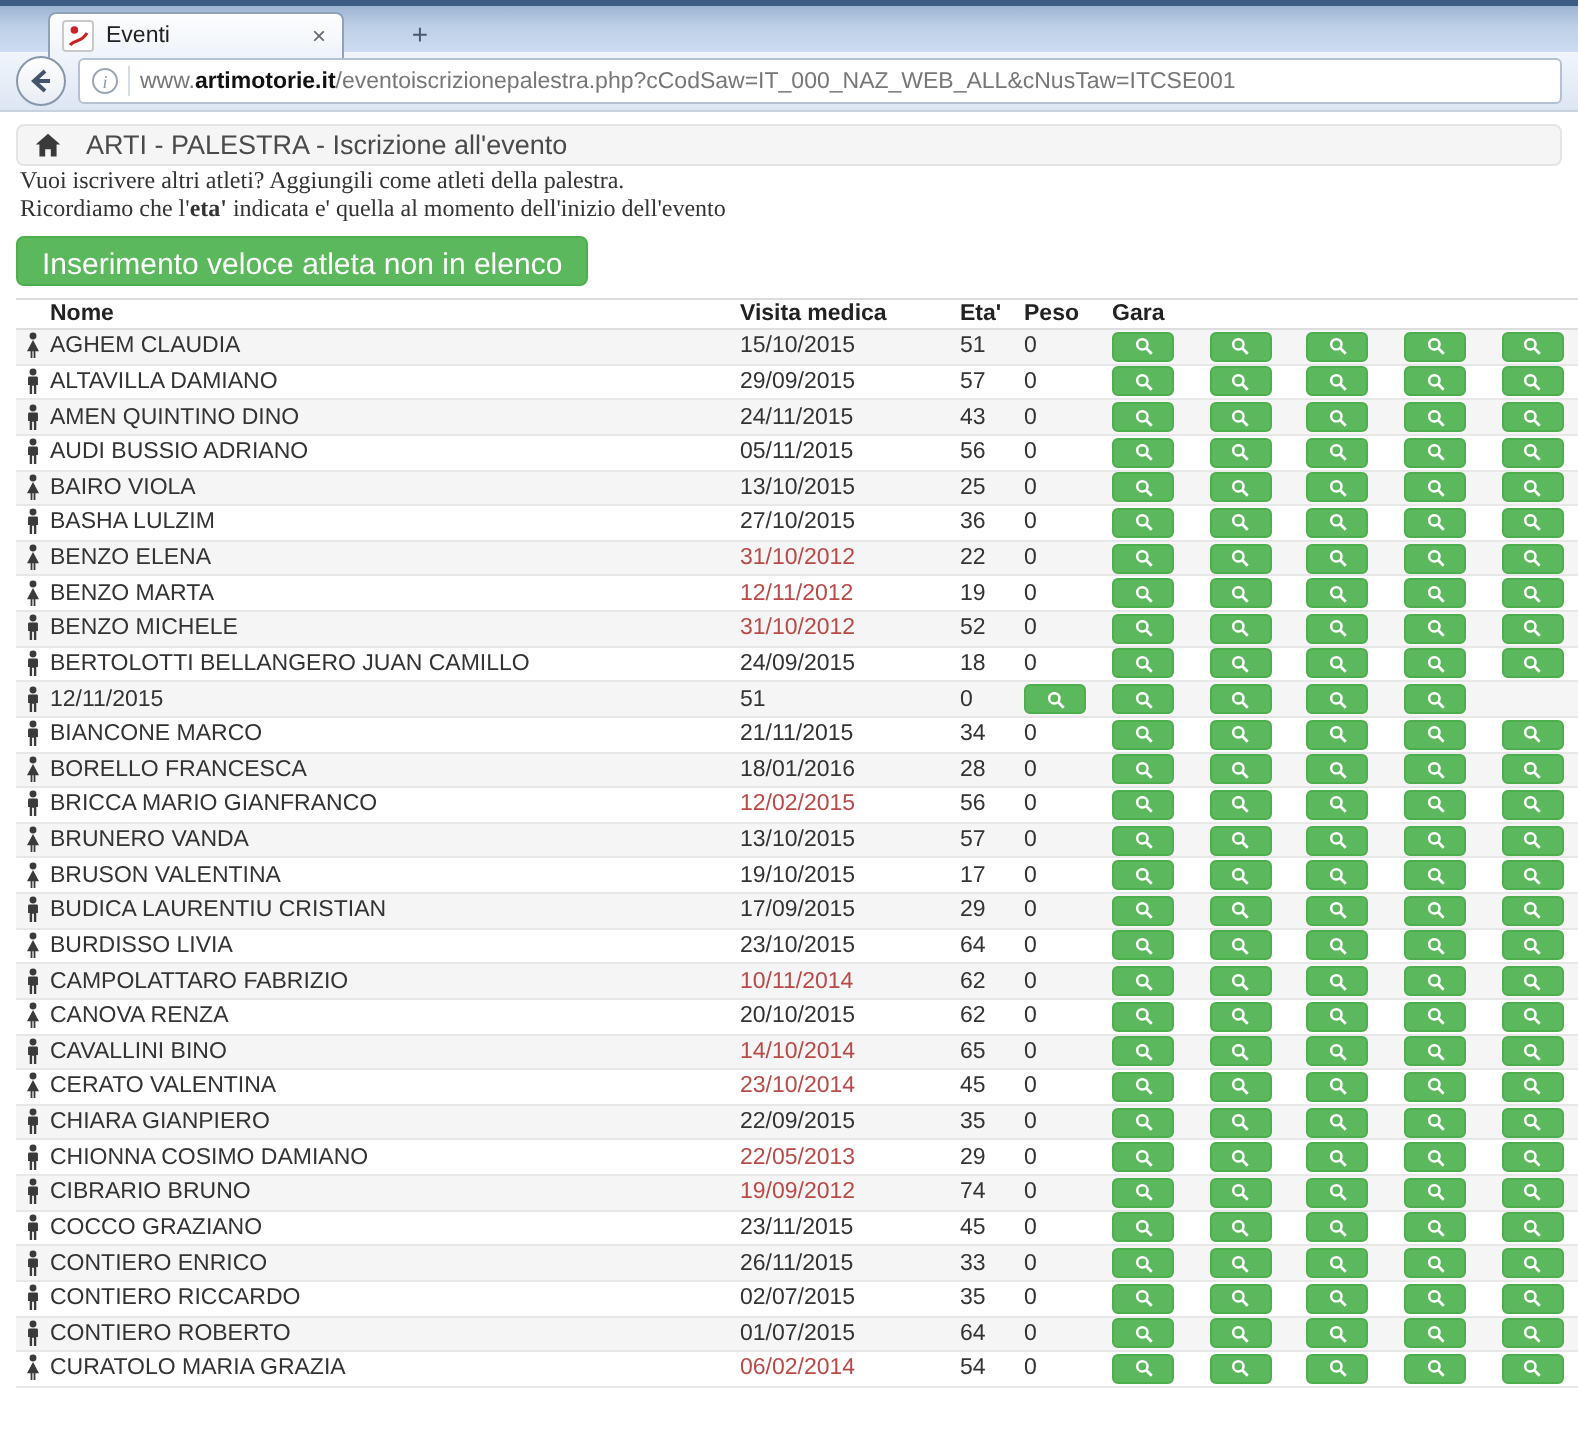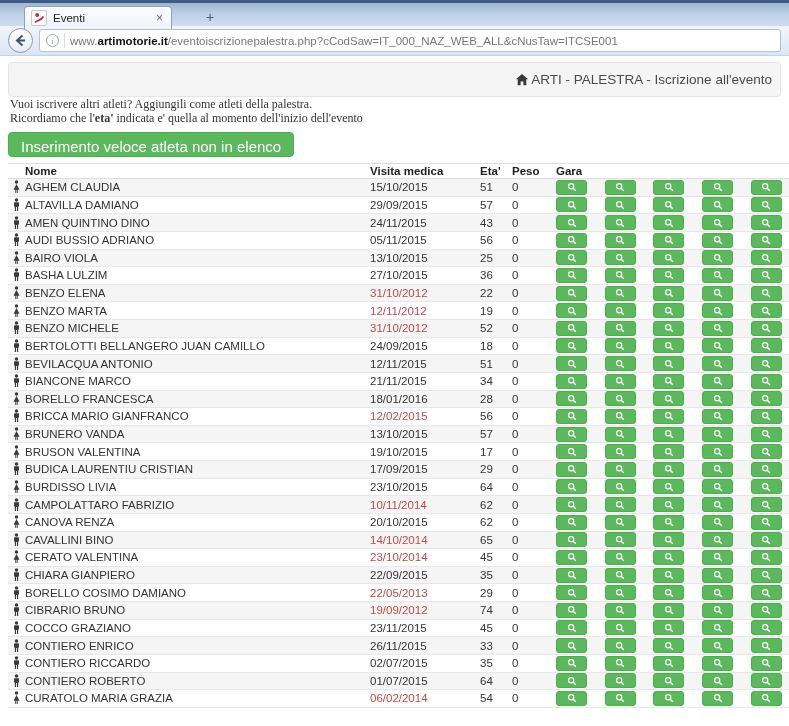--- a/index.html
+++ b/index.html
@@ -26,22 +26,22 @@
     display:flex; align-items:center; padding:0 6px; gap:5px; overflow:hidden; }
   .info-icon { width:13px; height:13px; border:1px solid #9aa6b5; border-radius:50%; color:#8d99a8;
     font-size:9px; line-height:12px; text-align:center; font-style:italic; font-family:"Liberation Serif",serif; flex-shrink:0; }
   .url-sep { width:1px; height:15px; background:#d4dce6; flex-shrink:0; }
   .url-text { font-size:11.5px; white-space:nowrap; }
   .url-www, .url-path { color:#777; }
   .url-domain { color:#111; font-weight:bold; }
 
   
   .content { padding:4px 8px 0 8px; background:#fff; }
-  .page-header { height:35px; background:#f5f5f5; border:1px solid #e4e4e4; border-radius:4px;
-    display:flex; align-items:center; gap:2px; padding:0 8px; margin-top:2px;justify-content:flex-end; }
+  .page-header { height:21px; background:#f5f5f5; border:1px solid #e4e4e4; border-radius:4px;
+    display:flex; align-items:center; gap:12px; padding:0 8px; margin-top:2px; }
   .page-header .ttl { font-size:13.5px; color:#4a4a4a; }
   .backlink-row { margin:8px 0 1px 2px; display:flex; align-items:center; gap:5px; height:15px; }
   .backlink-row a { color:#46b8da; font-size:12px; text-decoration:none; }
   .intro { font-size:12px; color:#333; line-height:14px; margin-left:2px;font-family:Liberation Serif, serif; }
   .quick-add { display:block; margin:7px 0 0 0; background:#5cb85c; border:1px solid #4cae4c;
     color:#fff; font-size:15px; font-family:"Liberation Sans",sans-serif;
     padding:5px 12px; border-radius:4px; height:25px; }
 
   
   .table { margin-top:6px; width:789px; }
@@ -659,21 +659,20 @@
   </div>
 
   <div class="grid-row trow striped">
     <span class="icon-cell">
       <svg class="g-male" width="9" height="14" viewBox="0 0 12 18" fill="#3a3a3a">
               <circle cx="6" cy="2.3" r="2.3"></circle>
               <path d="M3.6 5.4 h4.8 a0.9 0.9 0 0 1 0.9 0.9 V11 H8.2 V17 H6.6 V11.5 H5.4 V17 H3.8 V11 H2.7 V6.3 a0.9 0.9 0 0 1 0.9-0.9 Z"></path>
             </svg>
 
     </span>
-    <span class="cell name-cell">BEVILACQUA ANTONIO</span>
     <span class="cell date-cell">12/11/2015</span>
     <span class="cell age-cell">51</span>
     <span class="cell weight-cell">0</span>
     <span class="btn-slot">
             <button class="race-btn">
               <svg width="10" height="10" viewBox="0 0 12 12" fill="none" stroke="#fff">
                 <circle cx="5" cy="5" r="3.1" stroke-width="1.5"></circle>
                 <path d="M7.4 7.4 L10.6 10.6" stroke-width="1.7"></path>
               </svg>
             </button>
@@ -1361,21 +1360,21 @@
   </div>
 
   <div class="grid-row trow">
     <span class="icon-cell">
       <svg class="g-male" width="9" height="14" viewBox="0 0 12 18" fill="#3a3a3a">
               <circle cx="6" cy="2.3" r="2.3"></circle>
               <path d="M3.6 5.4 h4.8 a0.9 0.9 0 0 1 0.9 0.9 V11 H8.2 V17 H6.6 V11.5 H5.4 V17 H3.8 V11 H2.7 V6.3 a0.9 0.9 0 0 1 0.9-0.9 Z"></path>
             </svg>
 
     </span>
-    <span class="cell name-cell">BORELLO COSIMO DAMIANO</span>
+    <span class="cell name-cell">CHIONNA COSIMO DAMIANO</span>
     <span class="cell date-cell expired">22/05/2013</span>
     <span class="cell age-cell">29</span>
     <span class="cell weight-cell">0</span>
     <span class="btn-slot">
             <button class="race-btn">
               <svg width="10" height="10" viewBox="0 0 12 12" fill="none" stroke="#fff">
                 <circle cx="5" cy="5" r="3.1" stroke-width="1.5"></circle>
                 <path d="M7.4 7.4 L10.6 10.6" stroke-width="1.7"></path>
               </svg>
             </button>

